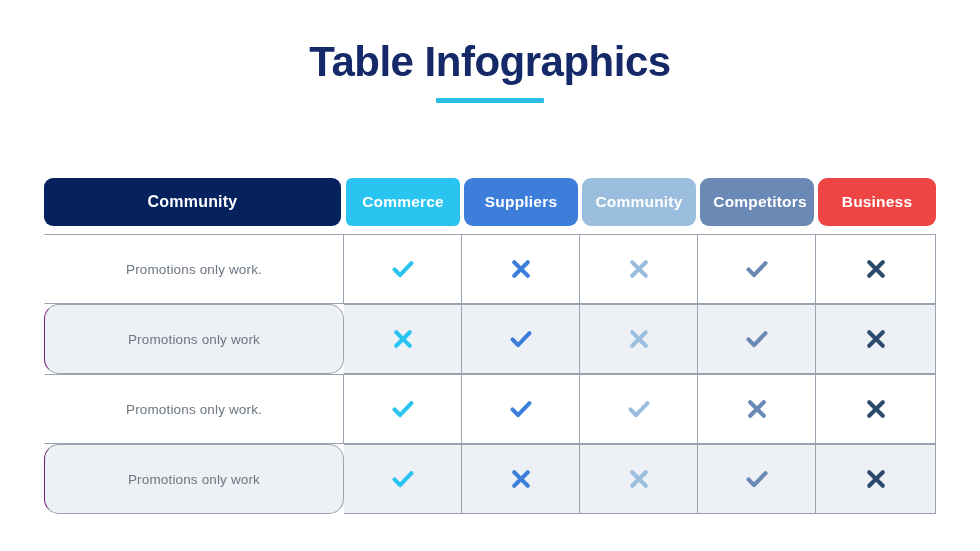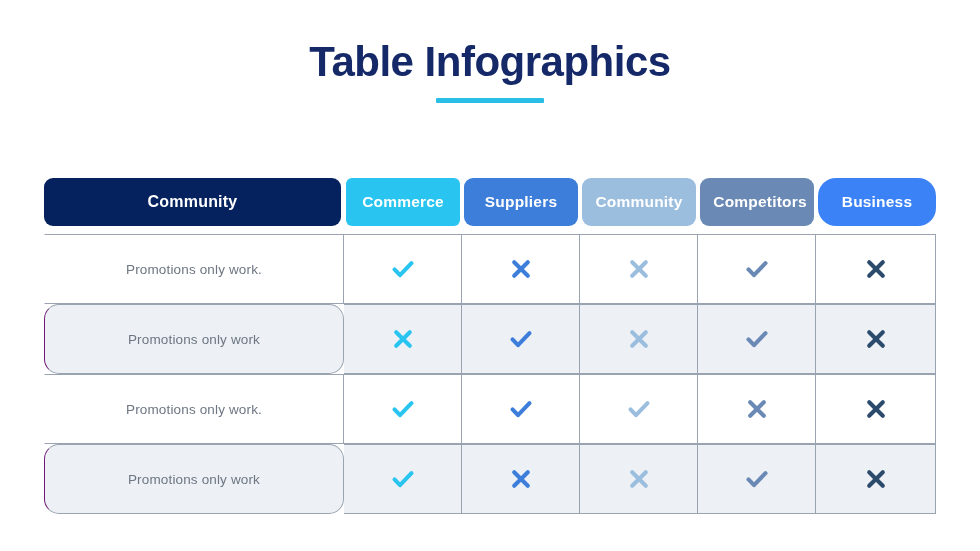--- a/index.html
+++ b/index.html
@@ -192,21 +192,21 @@
               <div class="pill" style="background: rgb(156, 190, 222);">
                 <span>Community</span>
               </div>
             </td>
             <td>
               <div class="pill" style="background: rgb(106, 137, 181); padding-left: 6px;">
                 <span>Competitors</span>
               </div>
             </td>
             <td>
-              <div class="pill last" style="background: #3b82f6; border-radius: 18px;">
+              <div class="pill last" style="background: #ef4444;">
                 <span>Business</span>
               </div>
             </td>
           </tr>
           <tr class="gap-row">
             <td colspan="6"></td>
           </tr>
           <tr class="body-row plain">
             <td class="label-cell"><span>Promotions only work.</span></td>
             <td class="icon-cell first-icon"><span class="icon-glyph"><svg viewBox="0 0 26 26">

